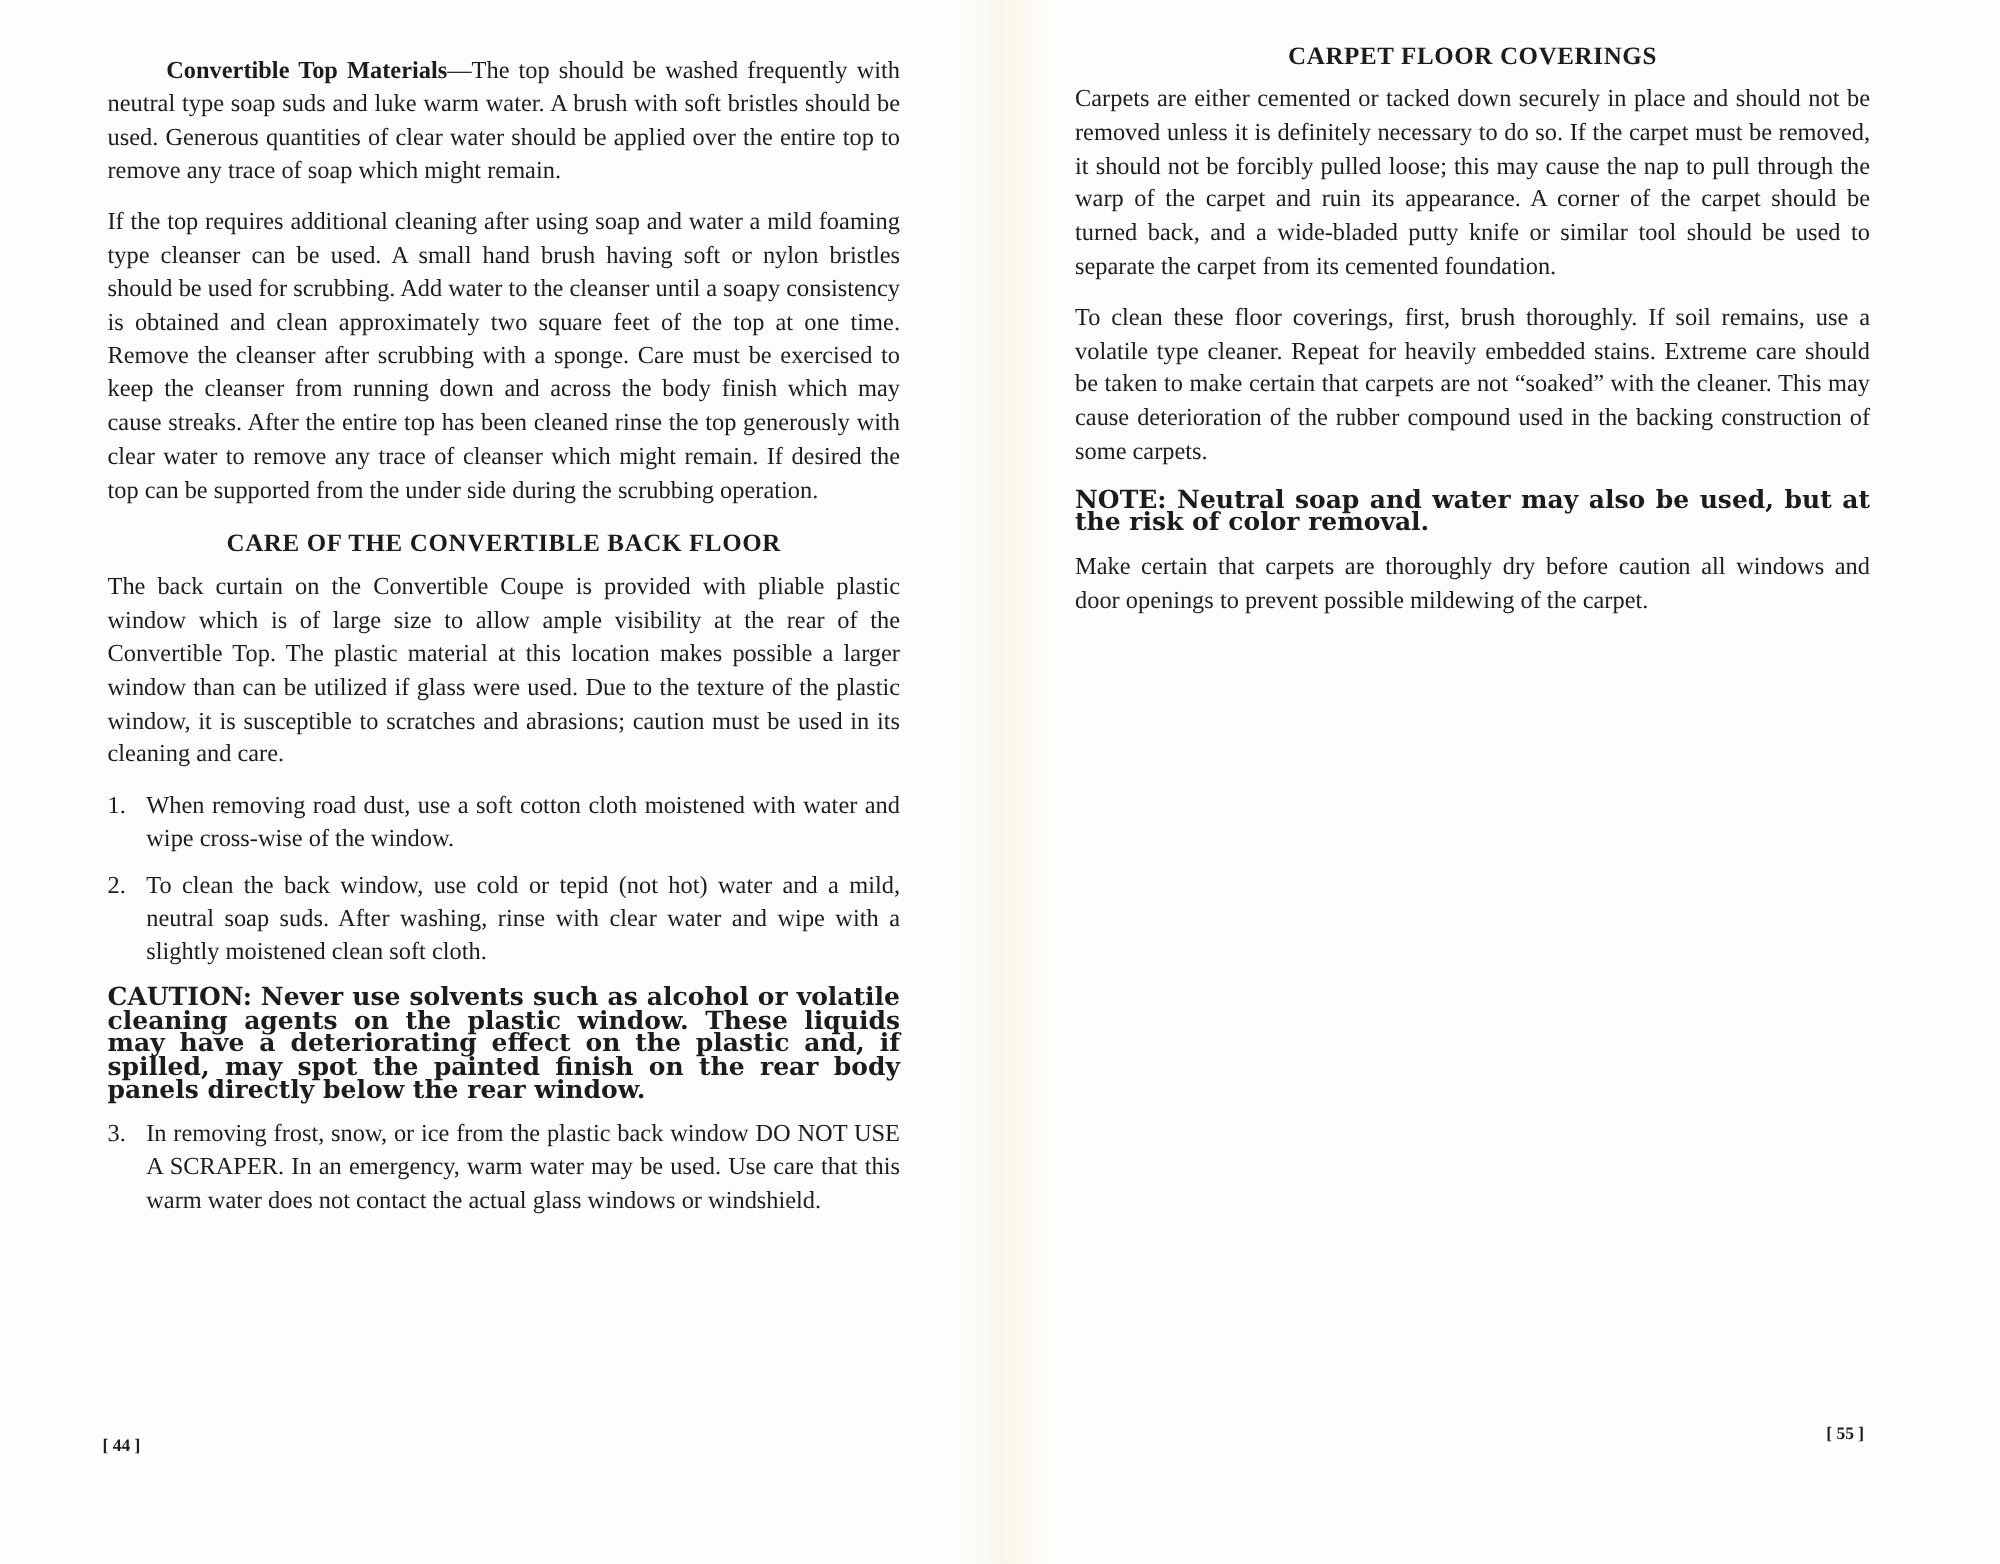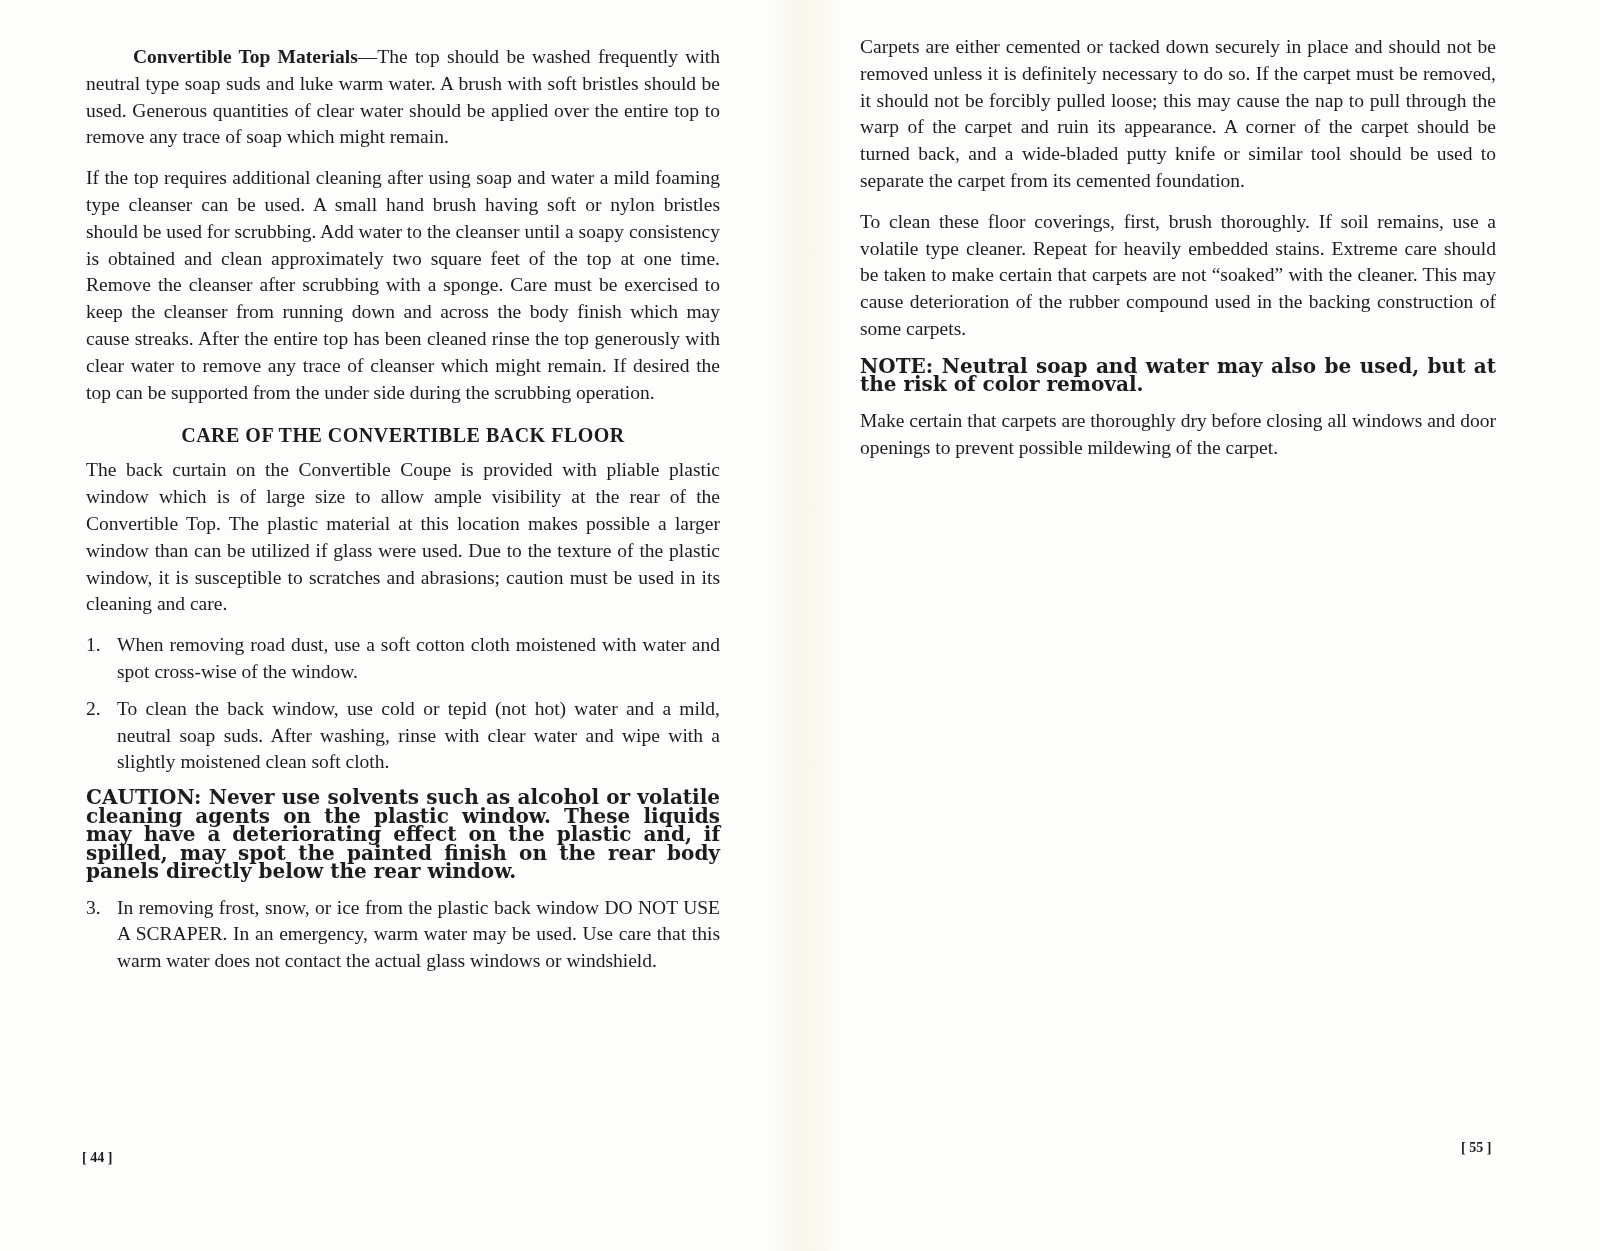--- a/index.html
+++ b/index.html
@@ -31,32 +31,33 @@
 
 <div class="page left">
   <div class="col">
     <p class="body"><span class="lead">Convertible Top Materials</span><span>—The top should be washed frequently with neutral type soap suds and luke warm water. A brush with soft bristles should be used. Generous quantities of clear water should be applied over the entire top to remove any trace of soap which might remain.</span></p>
     <p class="body">If the top requires additional cleaning after using soap and water a mild foaming type cleanser can be used. A small hand brush having soft or nylon bristles should be used for scrubbing. Add water to the cleanser until a soapy consistency is obtained and clean approximately two square feet of the top at one time. Remove the cleanser after scrubbing with a sponge. Care must be exercised to keep the cleanser from running down and across the body finish which may cause streaks. After the entire top has been cleaned rinse the top generously with clear water to remove any trace of cleanser which might remain. If desired the top can be supported from the under side during the scrubbing operation.</p>
 
     <h2 style="margin-top:18px;">CARE OF THE CONVERTIBLE BACK FLOOR</h2>
     <p class="body">The back curtain on the Convertible Coupe is provided with pliable plastic window which is of large size to allow ample visibility at the rear of the Convertible Top. The plastic material at this location makes possible a larger window than can be utilized if glass were used. Due to the texture of the plastic window, it is susceptible to scratches and abrasions; caution must be used in its cleaning and care.</p>
 
     <ol class="steps">
-      <li><span class="num">1.</span><span>When removing road dust, use a soft cotton cloth moistened with water and spot cross-wise of the window.</span></li>
+      <li><span class="num">1.</span><span>When removing road dust, use a soft cotton cloth moistened with water and wipe cross-wise of the window.</span></li>
       <li><span class="num">2.</span><span>To clean the back window, use cold or tepid (not hot) water and a mild, neutral soap suds. After washing, rinse with clear water and wipe with a slightly moistened clean soft cloth.</span></li>
     </ol>
     <p class="note">CAUTION: Never use solvents such as alcohol or volatile cleaning agents on the plastic window. These liquids may have a deteriorating effect on the plastic and, if spilled, may spot the painted finish on the rear body panels directly below the rear window.</p>
     <ol class="steps">
       <li><span class="num">3.</span><span>In removing frost, snow, or ice from the plastic back window DO NOT USE A SCRAPER. In an emergency, warm water may be used. Use care that this warm water does not contact the actual glass windows or windshield.</span></li>
     </ol>
   </div>
   <div class="pagenum">[ 44 ]</div>
 </div>
 
 <div class="page right">
   <div class="col">
+    <h2>CARPET FLOOR COVERINGS</h2>
     <p class="body">Carpets are either cemented or tacked down securely in place and should not be removed unless it is definitely necessary to do so. If the carpet must be removed, it should not be forcibly pulled loose; this may cause the nap to pull through the warp of the carpet and ruin its appearance. A corner of the carpet should be turned back, and a wide-bladed putty knife or similar tool should be used to separate the carpet from its cemented foundation.</p>
     <p class="body">To clean these floor coverings, first, brush thoroughly. If soil remains, use a volatile type cleaner. Repeat for heavily embedded stains. Extreme care should be taken to make certain that carpets are not “soaked” with the cleaner. This may cause deterioration of the rubber compound used in the backing construction of some carpets.</p>
     <p class="note">NOTE: Neutral soap and water may also be used, but at the risk of color removal.</p>
-    <p class="body">Make certain that carpets are thoroughly dry before closing all windows and door openings to prevent possible mildewing of the carpet.</p>
+    <p class="body">Make certain that carpets are thoroughly dry before caution all windows and door openings to prevent possible mildewing of the carpet.</p>
   </div>
   <div class="pagenum">[ 55 ]</div>
 </div>
 
 </body></html>

